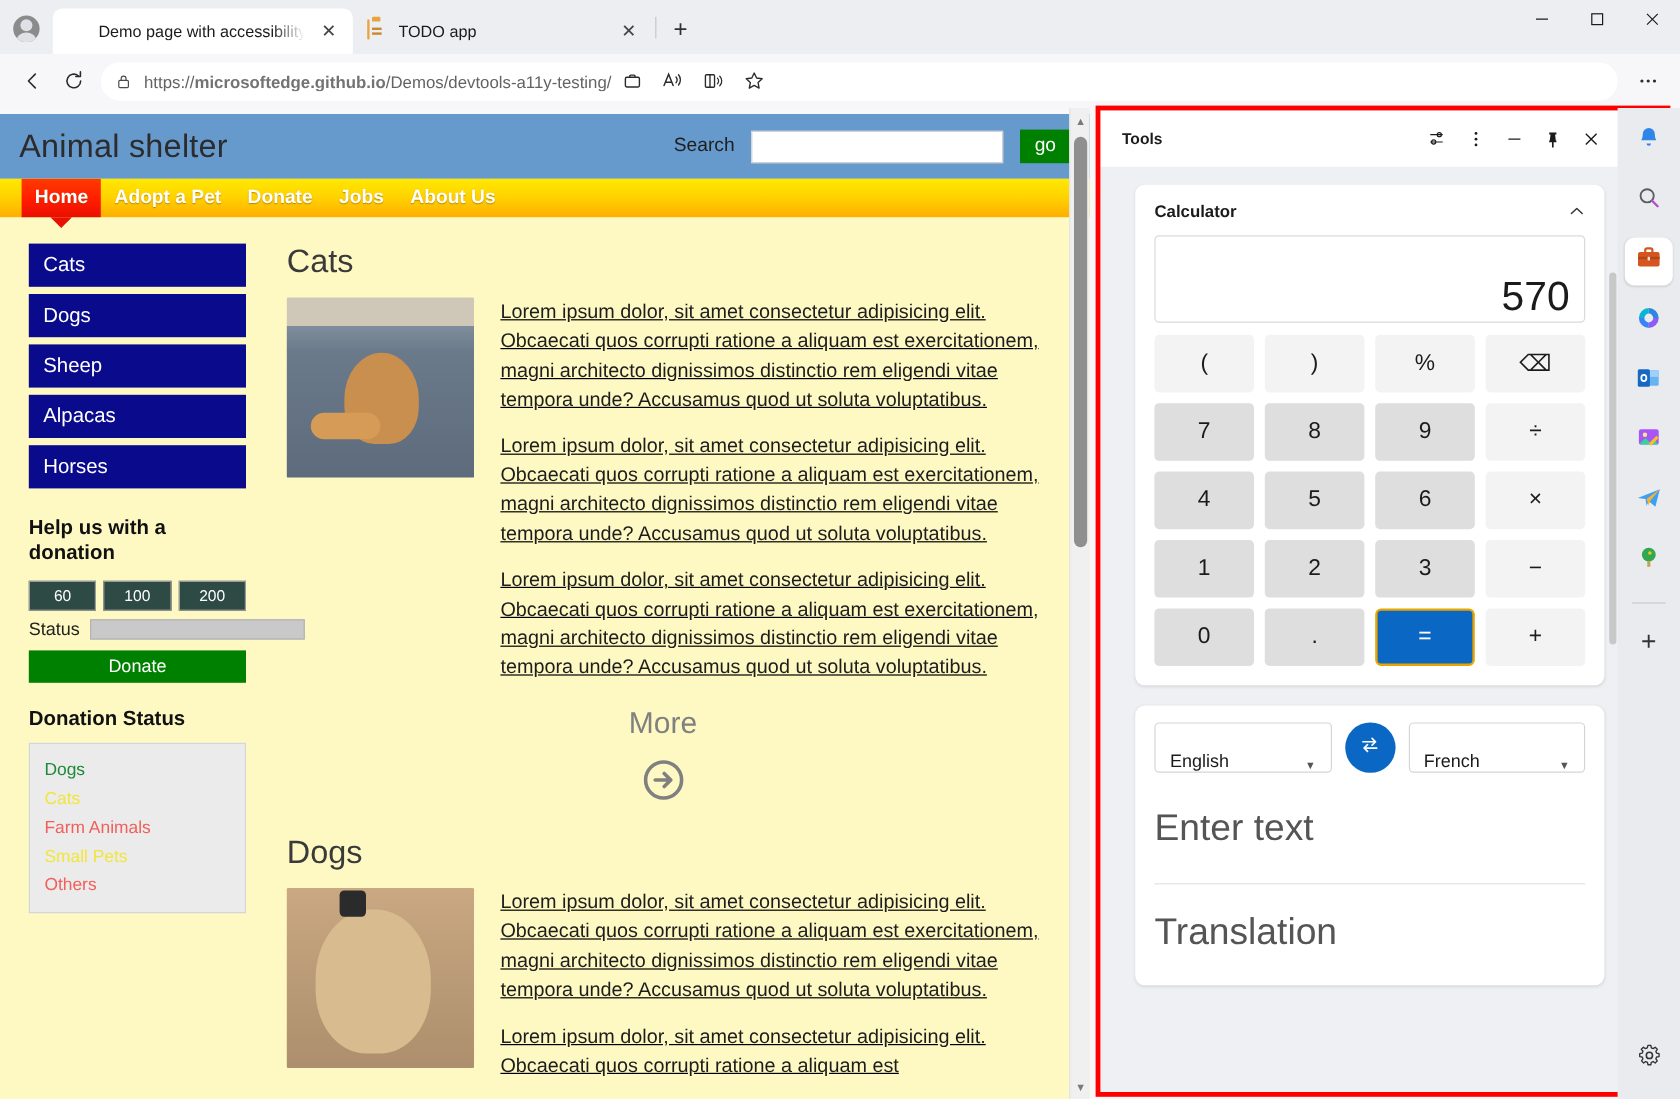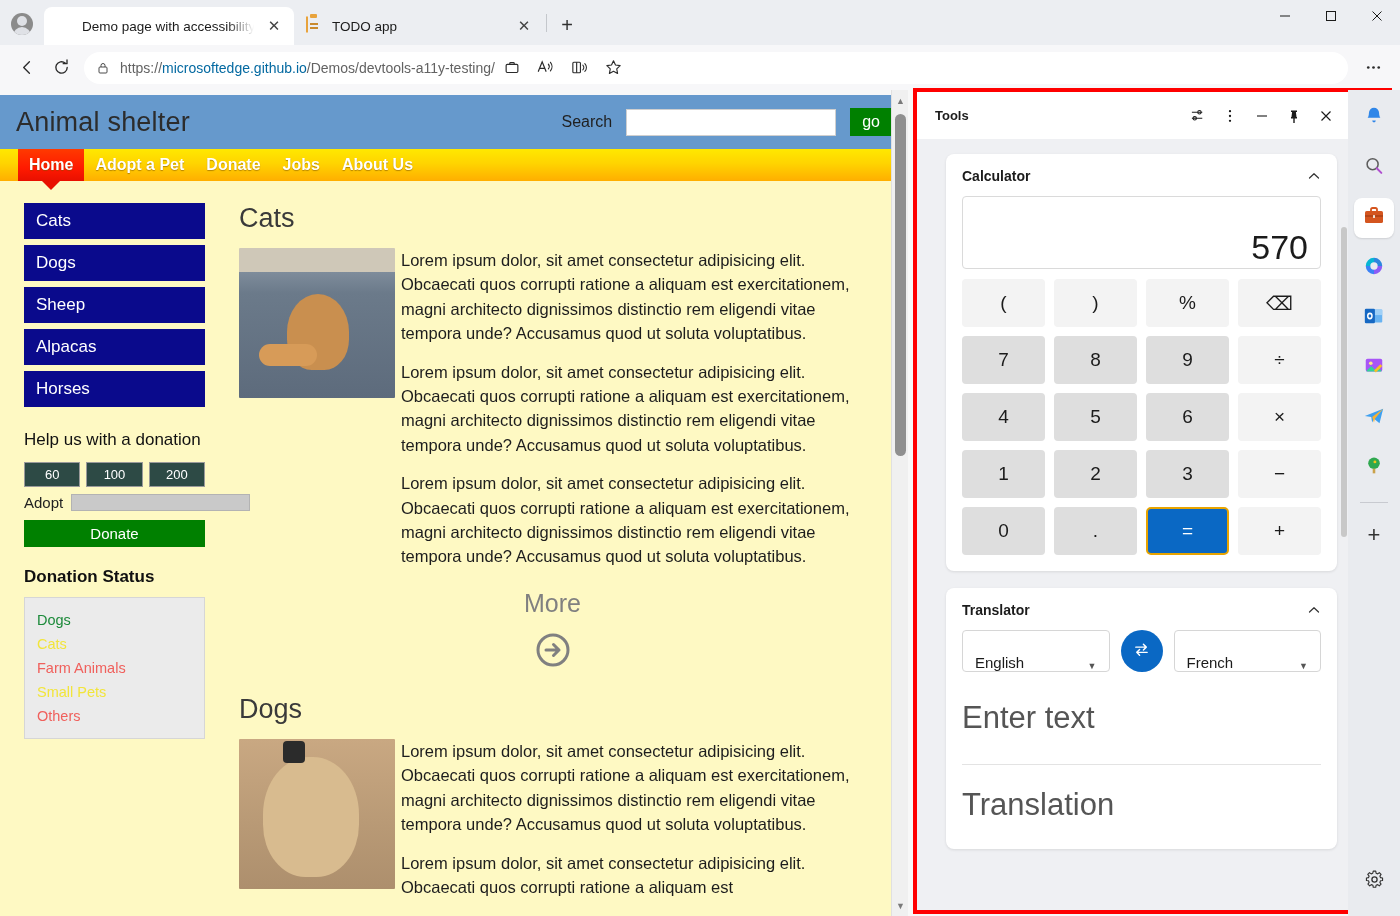--- a/index.html
+++ b/index.html
@@ -88,21 +88,21 @@
   .tbtn {
     width: 34px; height: 34px; border-radius: 6px;
     display: flex; align-items: center; justify-content: center; color: #2b2b2b;
   }
   .omnibox {
     flex: 1; height: 32px; margin: 0 8px 0 6px; background: #fff; border-radius: 16px;
     display: flex; align-items: center; padding: 0 6px 0 12px; font-size: 14px;
   }
   .omnibox .lock { margin-right: 10px; display: flex; align-items: center; }
   .url { color: #636363; white-space: nowrap; overflow: hidden; }
-  .url b { color: #0369a1; font-weight: 400; }
+  .url b { color: #737373; font-weight: 700; }
   .omni-actions { display: flex; align-items: center; }
   .tbtn2 {
     width: 34px; height: 34px; border-radius: 6px;
     display: flex; align-items: center; justify-content: center; color: #2b2b2b;
   }
 
   
   .viewport {
     position: absolute; left: 0; top: 90px; width: 1348px; height: 826px;
     background: #f8f8f8; overflow: hidden;
@@ -138,40 +138,40 @@
     content: ""; position: absolute; left: 50%; bottom: -9px; transform: translateX(-50%);
     border-left: 9px solid transparent; border-right: 9px solid transparent;
     border-top: 9px solid #e81000;
   }
   .page-body { display: flex; padding: 22px 0 0 24px; }
   .left-col { width: 181px; flex: 0 0 181px; }
   .cat-btn {
     background: #0a0a8c; color: #fff; font-size: 17px; padding: 8px 12px; margin-bottom: 6px;
   }
   .donate-head {
-    font-size: 17px; font-weight: 400; color: #111; margin: 22px 0 12px; line-height: 1.25;
+    font-size: 17px; font-weight: 700; color: #111; margin: 22px 0 12px; line-height: 1.25;
   }
   .amount-row { display: flex; gap: 6px; }
   .amount-btn {
     flex: 1; background: #2d4a45; color: #fff; font-size: 13px; text-align: center;
     padding: 4px 0; border: 1px solid #9a9a9a;
   }
   .other-row { display: flex; align-items: center; gap: 8px; margin-top: 7px; }
   .other-label { font-size: 15px; color: #222; }
   .other-input { flex: 1; height: 17px; background: #c9c9c9; border: 1px solid #b3b3b3; }
   .donate-btn {
     width: 100%; background: #008000; color: #fff; font-size: 15px; text-align: center;
     padding: 5px 0; margin-top: 9px;
   }
   .status-head { font-size: 17px; font-weight: 700; color: #111; margin: 20px 0 10px; }
   .status-box { background: #ebebeb; border: 1px solid #d6d6d6; padding: 10px 12px; }
   .status-item { font-size: 14.5px; padding: 4px 0; }
   .right-col { flex: 1; padding: 0 42px 0 34px; }
   .sec-title { font-size: 27px; font-weight: 400; color: #3a3a3a; margin-bottom: 14px; }
-  .article { display: flex; gap: 6px; }
+  .article { display: flex; gap: 22px; text-decoration: underline; }
   .thumb { width: 156px; height: 150px; flex: 0 0 156px; border-radius: 1px; }
   .thumb.cat {
     background:
       linear-gradient(180deg, #cfc8b8 0%, #cfc8b8 16%, #7e8c9b 16%, #6b7a8a 30%, #5d6b7c 100%);
     position: relative; overflow: hidden;
   }
   .thumb.cat::before {
     content: ""; position: absolute; left: 48px; top: 46px; width: 62px; height: 76px;
     border-radius: 50% 50% 40% 40%; background: #c98f4f;
   }
@@ -427,21 +427,21 @@
           <div class="cat-btn">Alpacas</div>
           <div class="cat-btn">Horses</div>
 
           <div class="donate-head">Help us with a donation</div>
           <div class="amount-row">
             <div class="amount-btn">60</div>
             <div class="amount-btn">100</div>
             <div class="amount-btn">200</div>
           </div>
           <div class="other-row">
-            <span class="other-label">Adopt</span>
+            <span class="other-label">Status</span>
             <input class="other-input" style="">
           </div>
           <div class="donate-btn">Donate</div>
 
           <div class="status-head">Donation Status</div>
           <div class="status-box">
             <div class="status-item" style="color:#1c8a3a">Dogs</div>
             <div class="status-item" style="color:#f2e53b">Cats</div>
             <div class="status-item" style="color:#f0605c">Farm Animals</div>
             <div class="status-item" style="color:#f2e53b">Small Pets</div>
@@ -556,28 +556,20 @@
           <div class="key num">3</div>
           <div class="key">−</div>
           <div class="key num">0</div>
           <div class="key num">.</div>
           <div class="key eq">=</div>
           <div class="key">+</div>
         </div>
       </div>
 
       <div class="card">
-        <div class="card-head">
-          <span class="card-title">Translator</span>
-          <span class="chev">
-            <svg width="14" height="14" viewBox="0 0 14 14">
-                <path d="M2.5 9L7 4.7 11.5 9" fill="none" stroke="#333" stroke-width="1.2" stroke-linecap="round" stroke-linejoin="round"></path>
-              </svg>
-          </span>
-        </div>
         <div class="lang-row">
           <div class="lang-select">
             <span>English</span>
             <span class="caret">▼</span>
           </div>
           <div class="swap-btn">
             <span>
               <svg width="19" height="19" viewBox="0 0 20 20">
                   <path d="M4 7.5h11M12 4.5l3 3-3 3" fill="none" stroke="#fff" stroke-width="1.5" stroke-linecap="round" stroke-linejoin="round"></path>
                   <path d="M16 13h-11M8 10l-3 3 3 3" fill="none" stroke="#fff" stroke-width="1.5" stroke-linecap="round" stroke-linejoin="round"></path>

